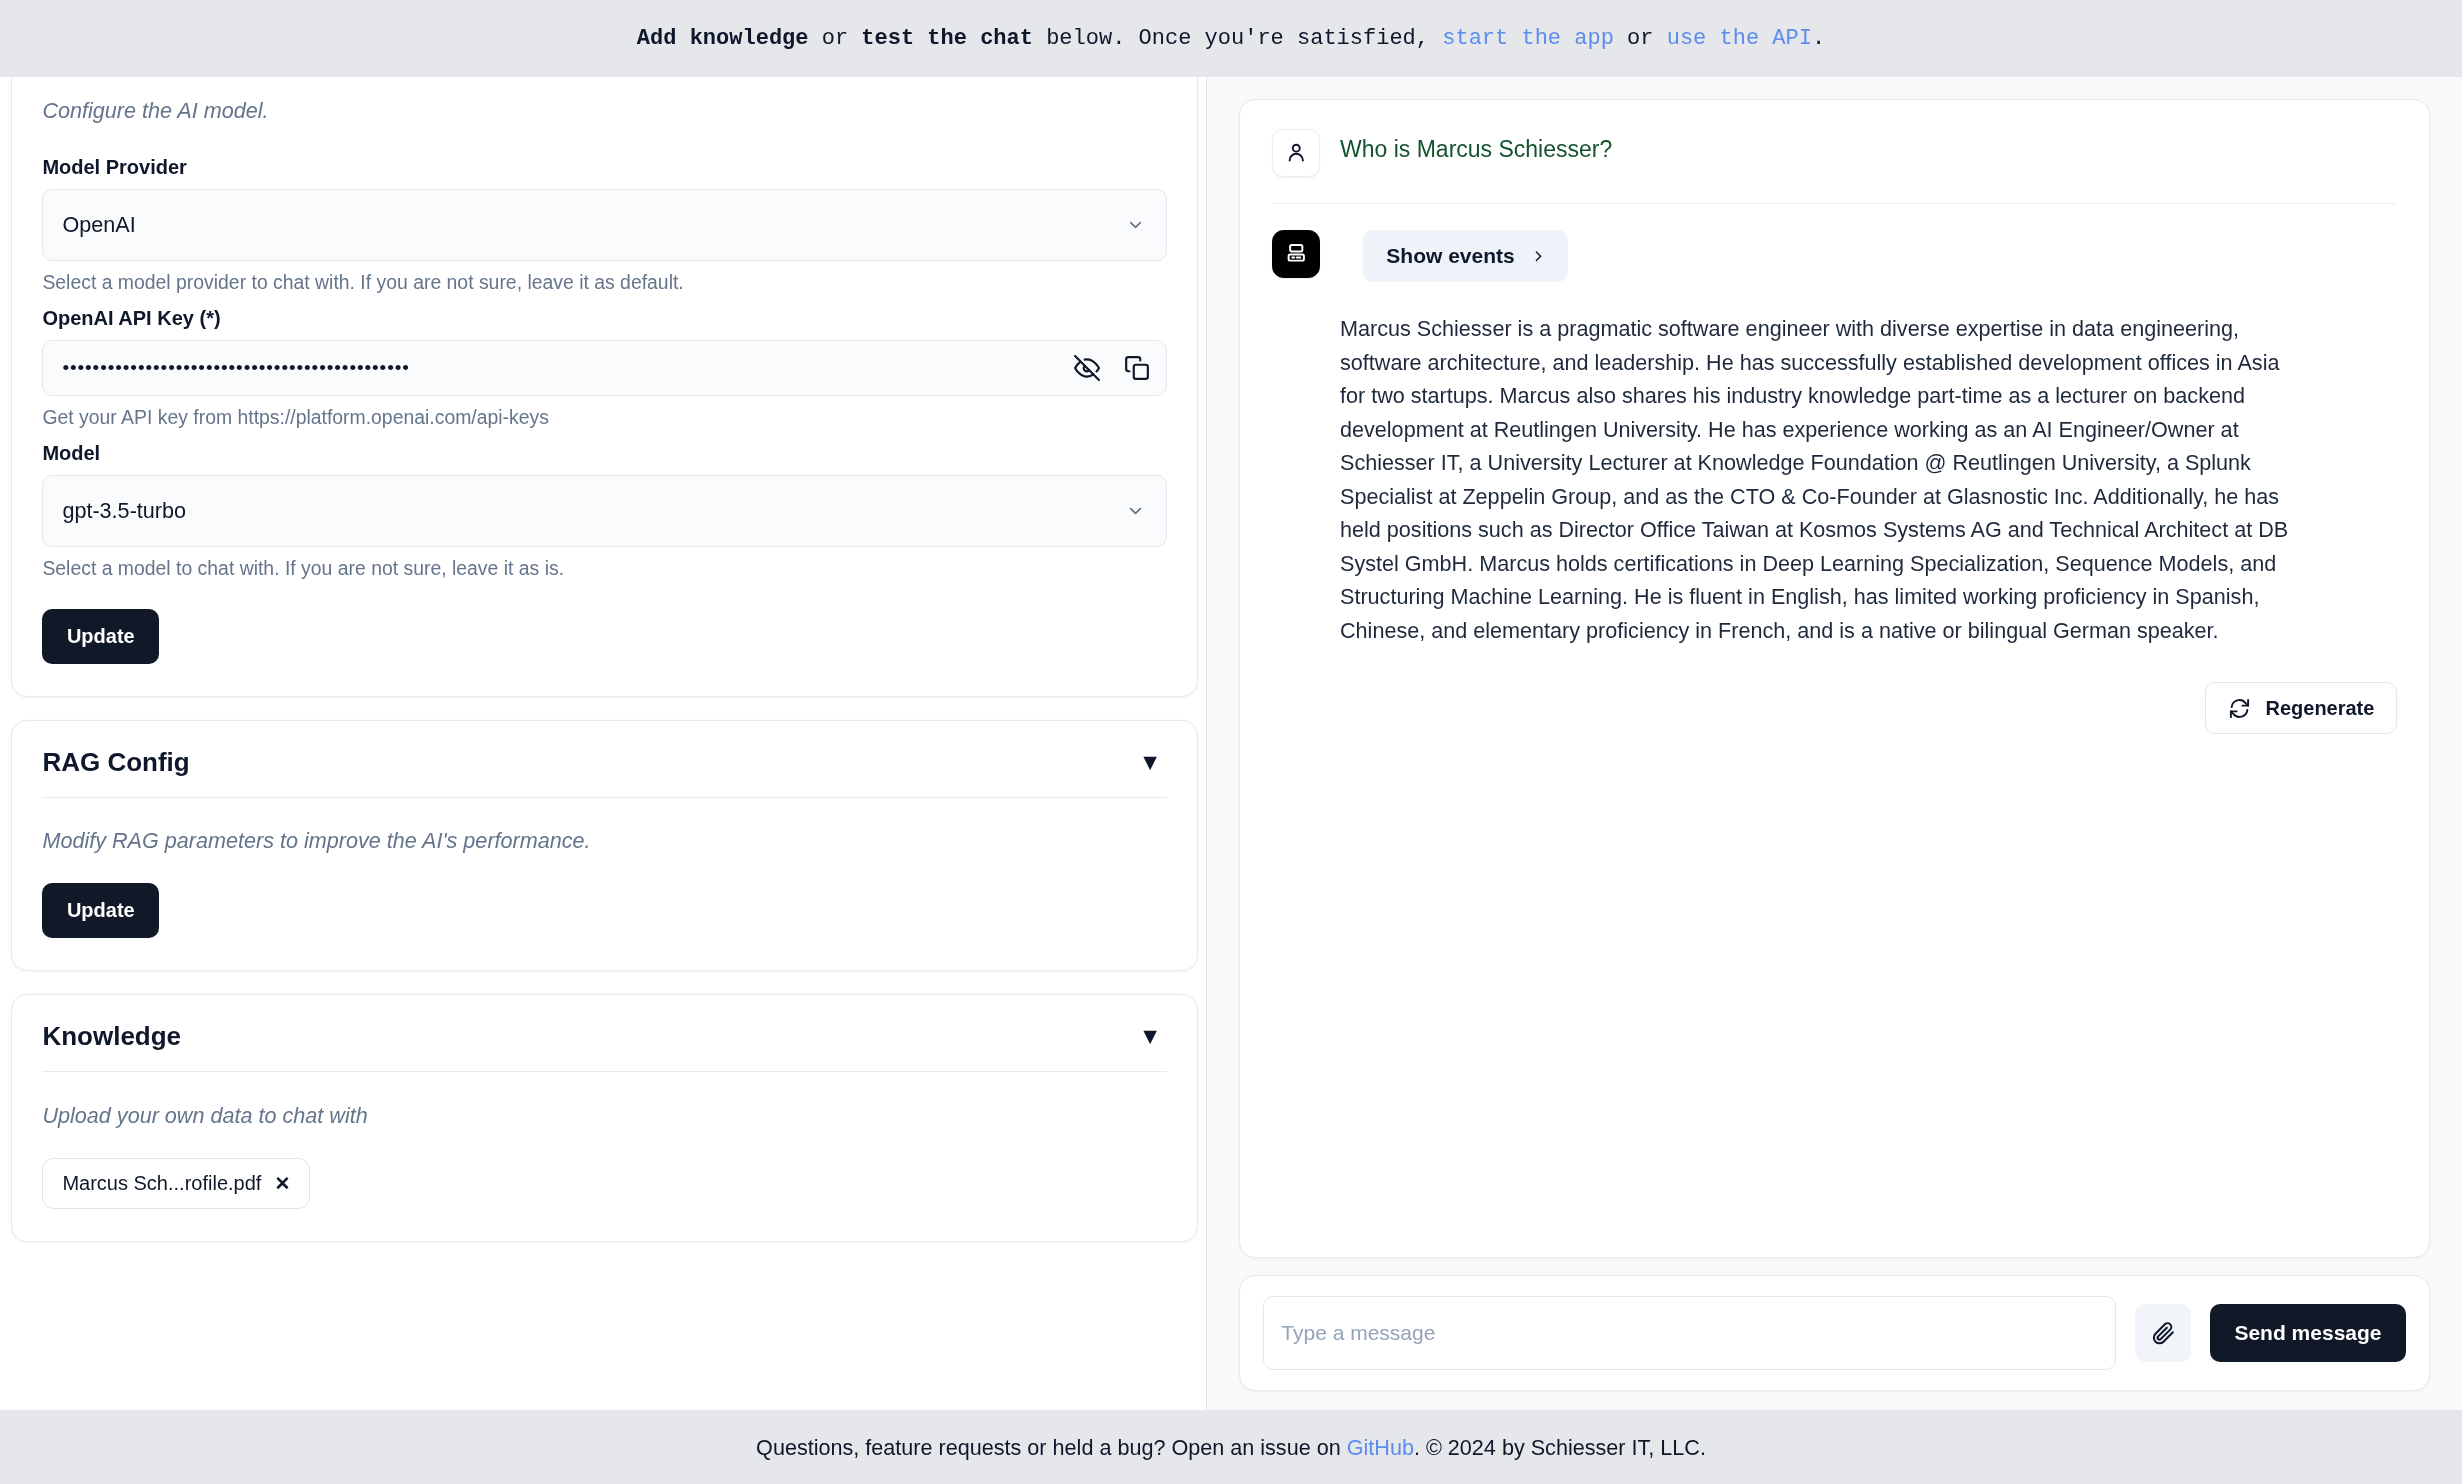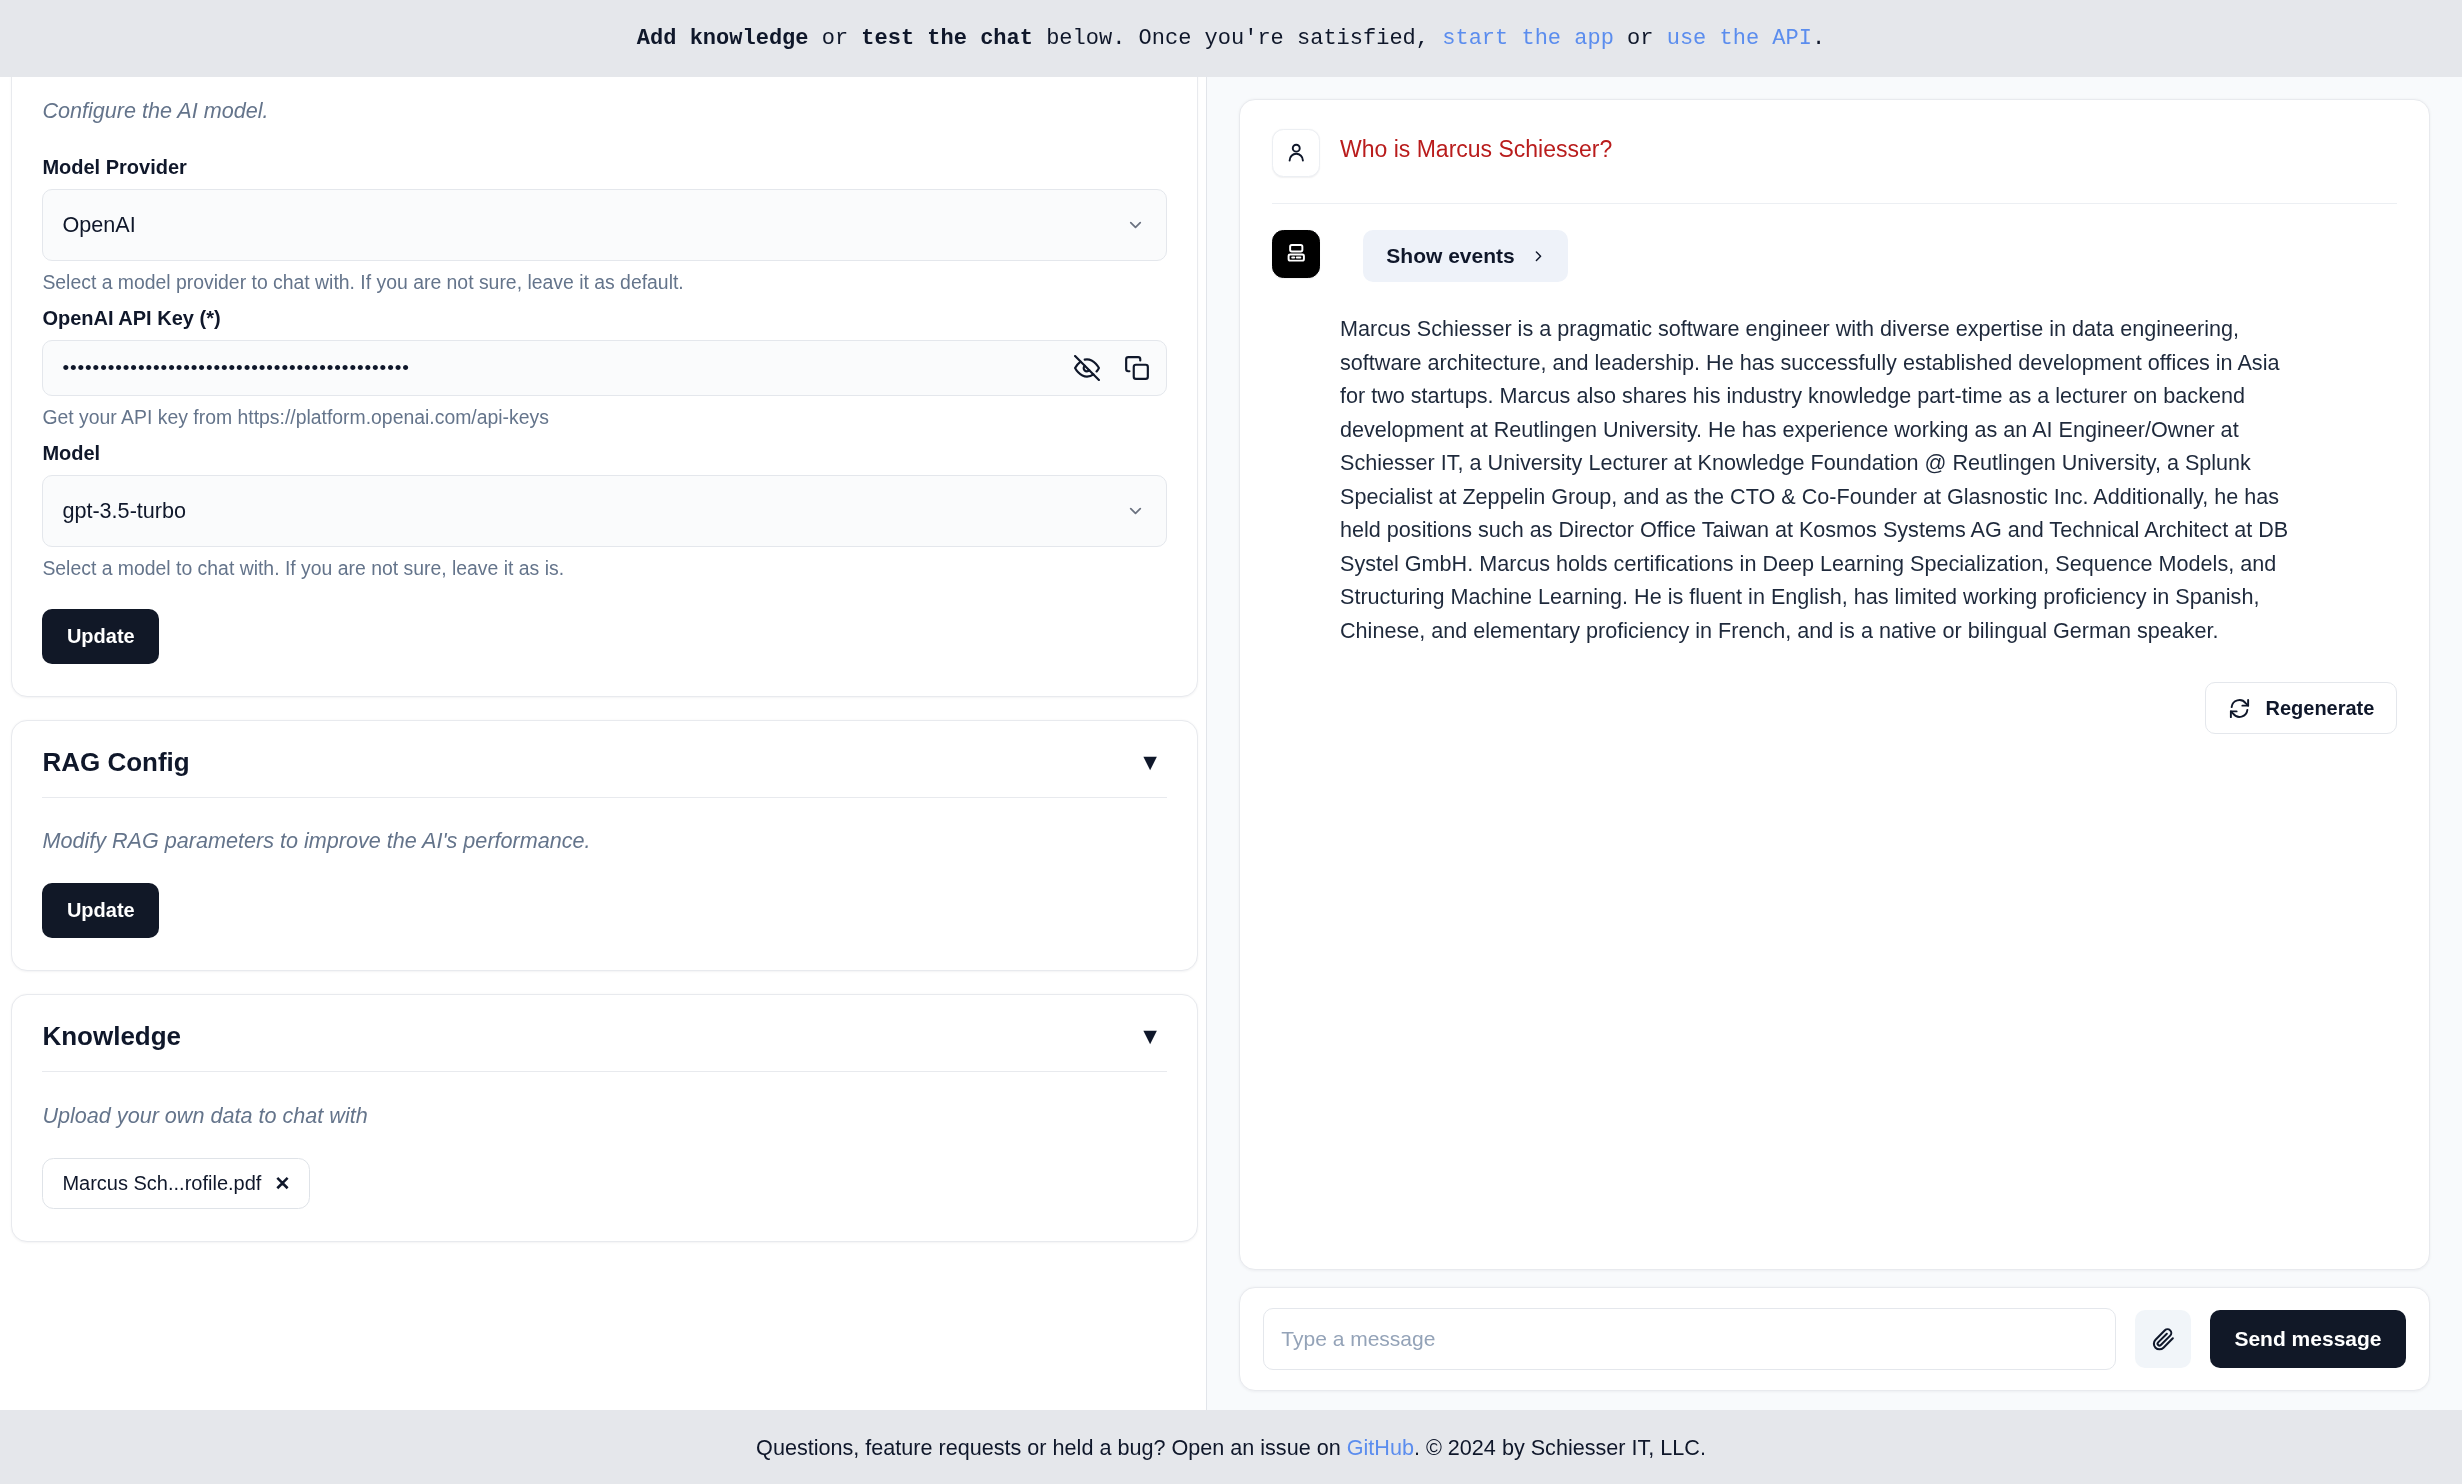--- a/index.html
+++ b/index.html
@@ -272,21 +272,21 @@
     box-shadow: 0 0.7px 1.4px rgba(15,23,42,0.06);
     color: #0f172a;
   }
   .avatar.bot {
     background: #000000;
     color: #ffffff;
     border-color: #000000;
   }
   .msg-user-text {
     font-size: 23px;
-    color: #b91c1c;
+    color: #14532d;
     padding-top: 7.2px;
   }
 
   .msg-bot {
     display: flex;
     align-items: flex-start;
     gap: 20px;
     padding-top: 26px;
   }
   .bot-body { flex: 1 1 auto; min-width: 0; }
@@ -351,21 +351,21 @@
     border: 1.4px solid #e8eaee;
     border-radius: 16px;
     box-shadow: 0 0.7px 2.9px rgba(15,23,42,0.05);
     padding: 20px 23px;
     display: flex;
     align-items: center;
     gap: 19px;
   }
   .composer-input {
     flex: 1 1 auto;
-    height: 62px;
+    height: 74px;
     border: 1.4px solid #e4e7ec;
     border-radius: 10px;
     background: #ffffff;
     font-family: "Liberation Sans", sans-serif;
     font-size: 21px;
     color: #0f172a;
     padding: 0 17.3px;
     outline: none;
   }
   .composer-input::placeholder { color: #94a3b8; }

